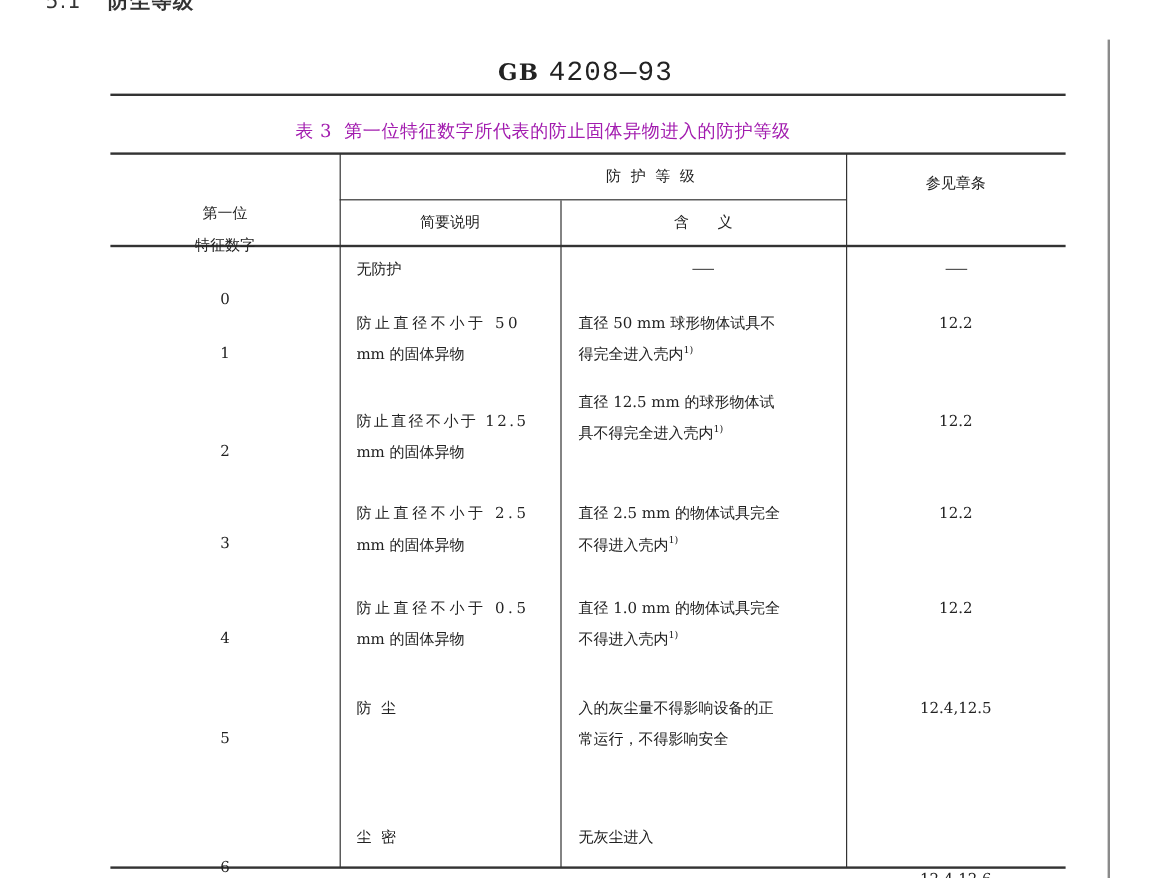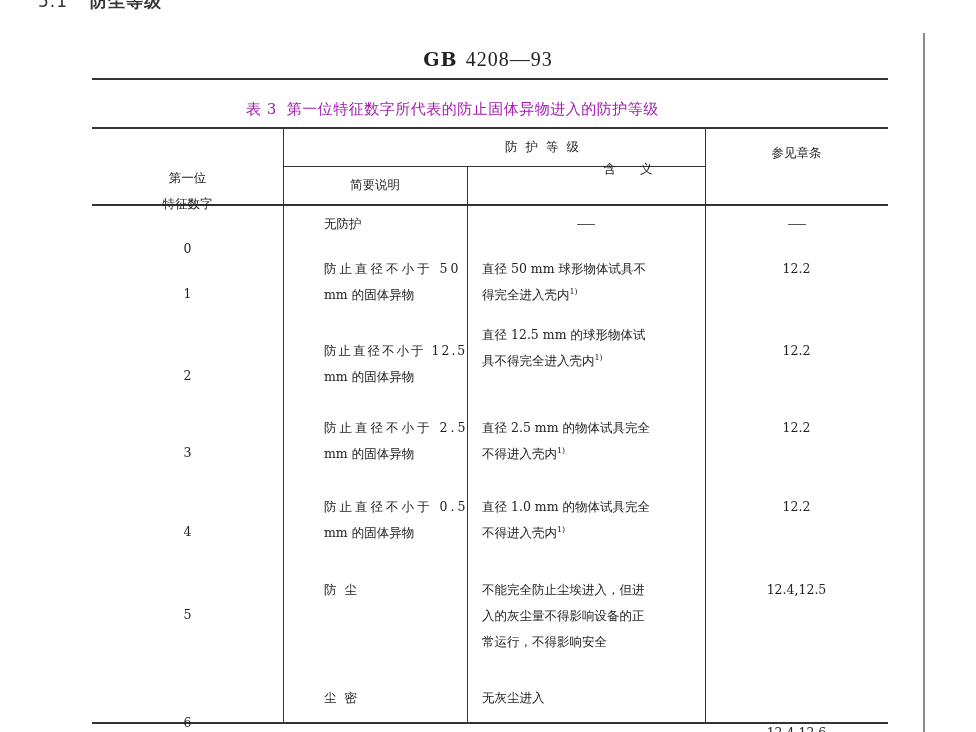--- a/index.html
+++ b/index.html
@@ -13,34 +13,34 @@
     left: 38px; top: -10px; font-size: 17px; font-weight: bold; color: #333;
     font-family: "DejaVu Sans", "Liberation Sans", sans-serif; letter-spacing: 1px;
   }
   .section-heading .num { font-weight: normal; margin-right: 22px; }
   .vrule-right { left: 923px; top: 33px; width: 2px; height: 700px; background: #8a8a8a; }
   .doc-code {
     left: 0; width: 976px; top: 48px; text-align: center;
     font-size: 19px; color: #222; letter-spacing: 1px;
   }
   .doc-code b { font-weight: bold; margin-right: 8px; }
-  .doc-code span.n { font-family: Liberation Serif, serif; font-size: 20px; }
+  .doc-code span.n { font-family: Liberation Mono, monospace; font-size: 23px; }
   .hline { background: #333; height: 2px; }
   .caption {
     left: 246px; top: 100px; font-size: 15px; color: #a21caf; letter-spacing: 0.5px;
   }
   .caption .tno { margin-right: 10px; }
   .vline { background: #333; width: 1px; }
   .cell { position: absolute; font-size: 12.5px; line-height: 26px; color: #222; }
   .center { text-align: center; }
   .hdr { font-size: 12.5px; color: #222; }
   .sup { font-size: 8px; vertical-align: super; line-height: 0; }
   .dash { display: inline-block; width: 18px; height: 1px; background: #555; vertical-align: middle; }
   .col0 { left: 92px; width: 191px; margin-top: 25px; }
-  .col1 { left: 297px; width: 170px; margin-left: 27px; }
+  .col1 { left: 297px; width: 170px; }
   .col2 { left: 482px; width: 215px; }
   .col3 { left: 705px; width: 183px; }
   .wide-spaced { letter-spacing: 3px; }
 </style>
 </head>
 <body>
 
 <div class="abs section-heading">
   <span class="num">5.1</span><span>防尘等级</span>
 </div>
@@ -64,21 +64,21 @@
 <div class="abs vline" style="left:283px; top:128px; height:595px;"></div>
 <div class="abs vline" style="left:467px; top:167px; height:556px;"></div>
 <div class="abs vline" style="left:705px; top:128px; height:595px;"></div>
 
 <div class="cell center hdr col0" style="top:140px;">
   <div>第一位</div>
   <div>特征数字</div>
 </div>
 <div class="cell center hdr" style="left:283px; width:422px; top:134px; white-space:pre;margin-left:48px;">防  护  等  级</div>
 <div class="cell center hdr" style="left:283px; width:184px; top:172px;">简要说明</div>
-<div class="cell center hdr" style="left:467px; width:238px; top:156px; white-space:pre;padding-left:42px;">含      义</div>
+<div class="cell center hdr" style="left:467px; width:238px; top:172px; white-space:pre;">含      义</div>
 <div class="cell center hdr col3" style="top:140px;">
   <div>参见章条</div>
 </div>
 
 <div class="cell center col0" style="top:211px;">0</div>
 <div class="cell col1" style="top:211px;">无防护</div>
 <div class="cell center" style="left:467px; width:238px; top:211px;"><span class="dash"></span></div>
 <div class="cell center col3" style="top:211px;"><span class="dash"></span></div>
 
 <div class="cell center col0" style="top:256px;">1</div>
@@ -121,21 +121,20 @@
 </div>
 <div class="cell col2" style="top:494px;">
   <div>直径 1.0 mm 的物体试具完全</div>
   <div><span>不得进入壳内</span><span class="sup">1)</span></div>
 </div>
 <div class="cell center col3" style="top:494px;">12.2</div>
 
 <div class="cell center col0" style="top:577px;">5</div>
 <div class="cell col1" style="top:577px; white-space:pre;">防  尘</div>
 <div class="cell col2" style="top:577px;">
-  <div>不能完全防止尘埃进入，但进</div>
   <div>入的灰尘量不得影响设备的正</div>
   <div>常运行，不得影响安全</div>
 </div>
 <div class="cell center col3" style="top:577px;">12.4,12.5</div>
 
 <div class="cell center col0" style="top:685px;">6</div>
 <div class="cell col1" style="top:685px; white-space:pre;">尘  密</div>
 <div class="cell col2" style="top:685px;">无灰尘进入</div>
 <div class="cell center col3" style="top:720px;">12.4,12.6</div>
 

